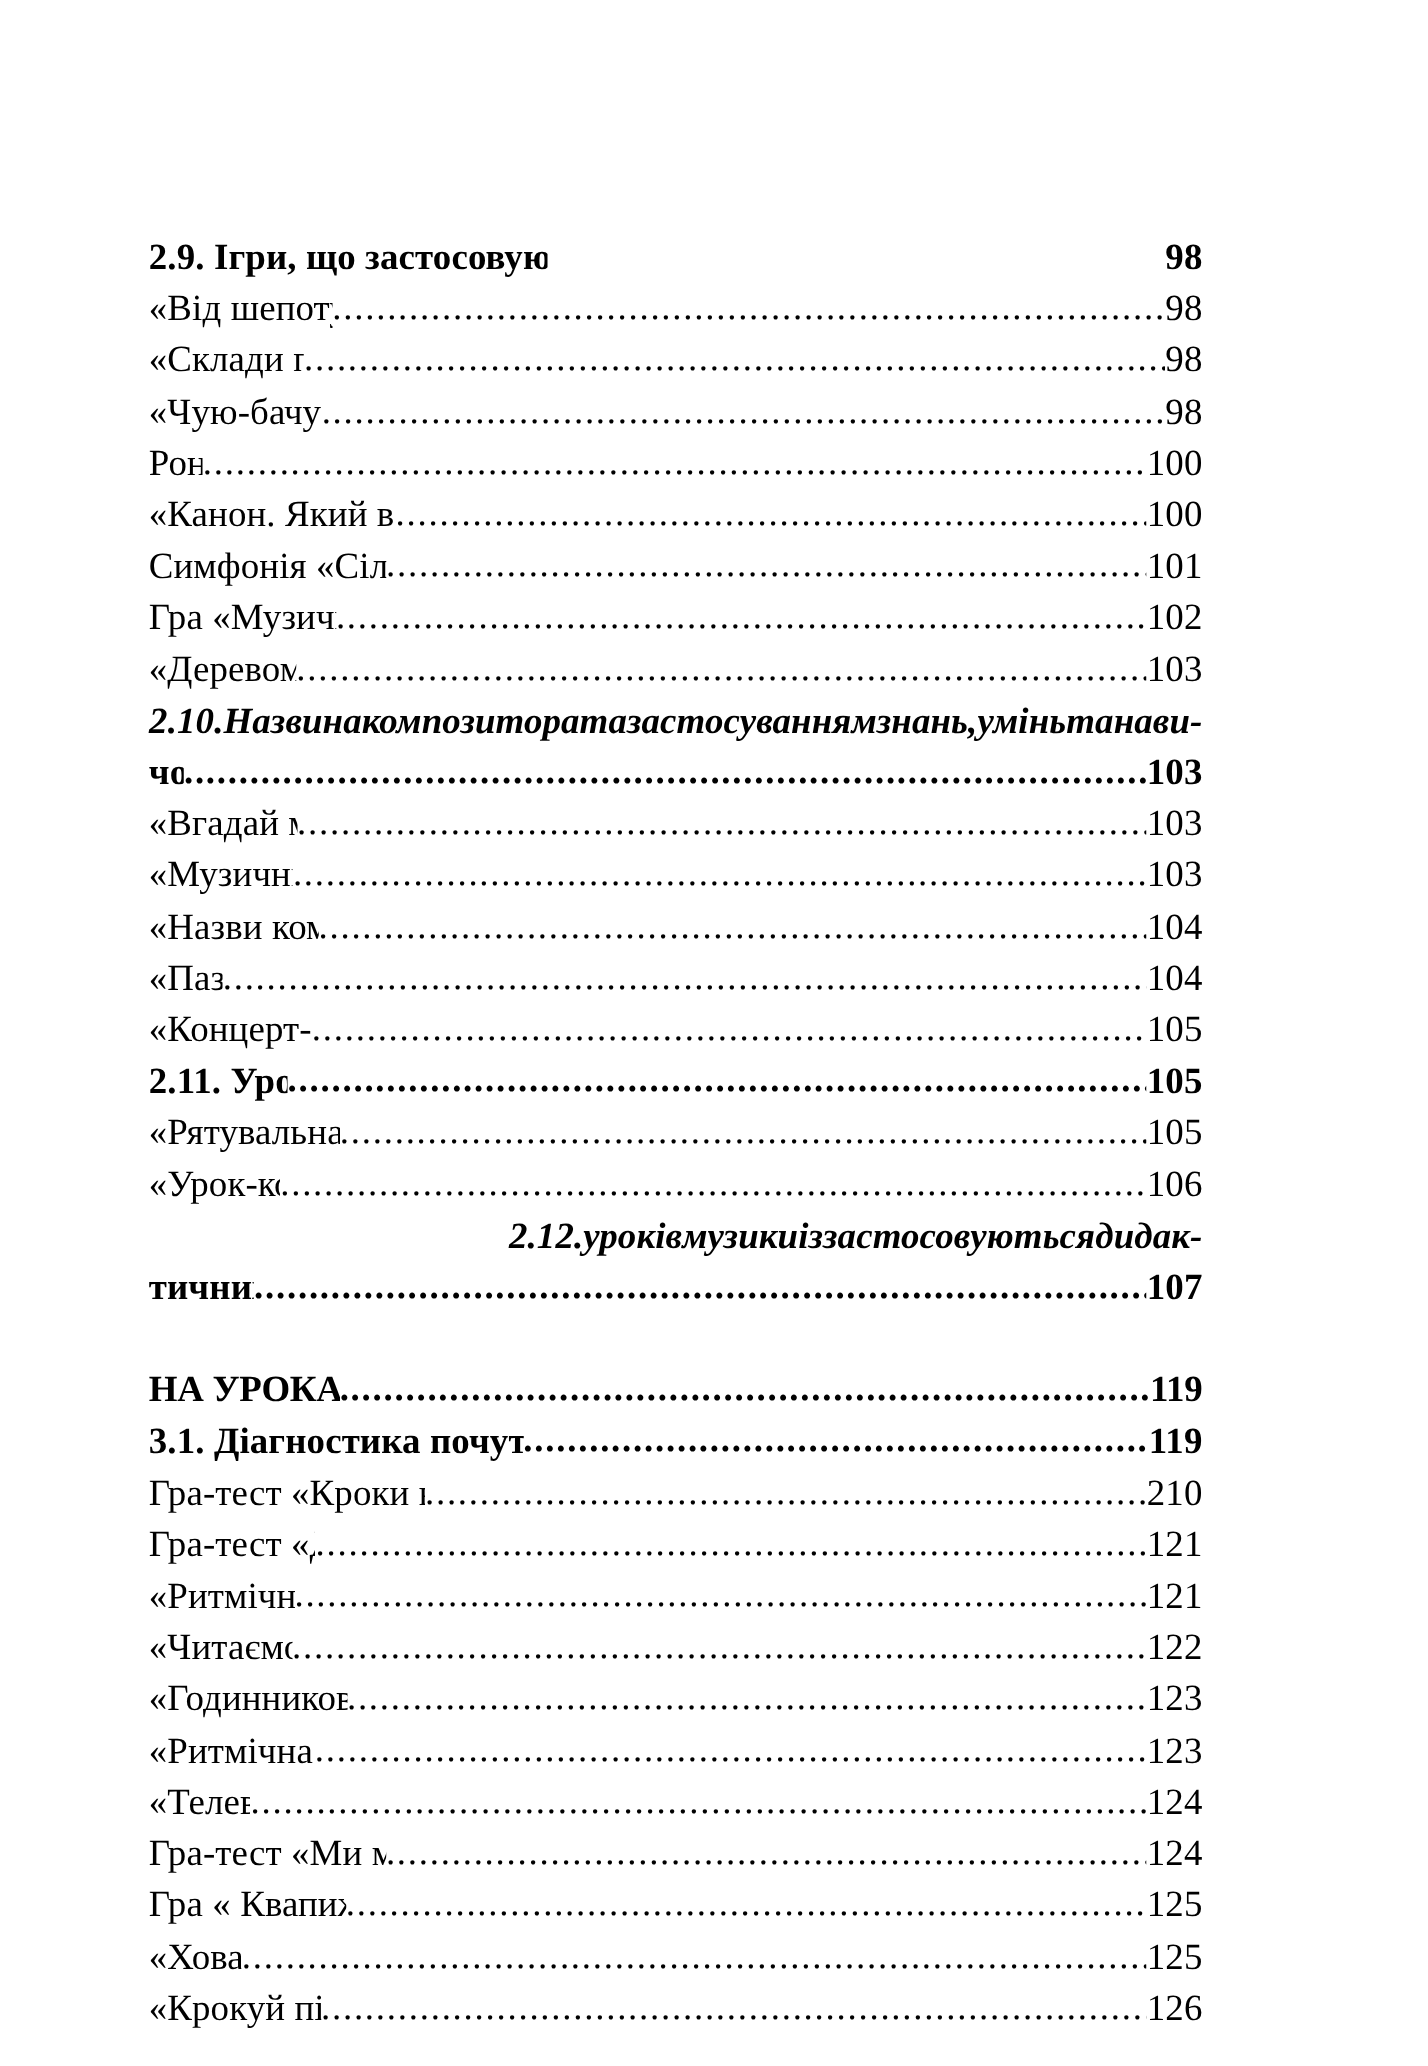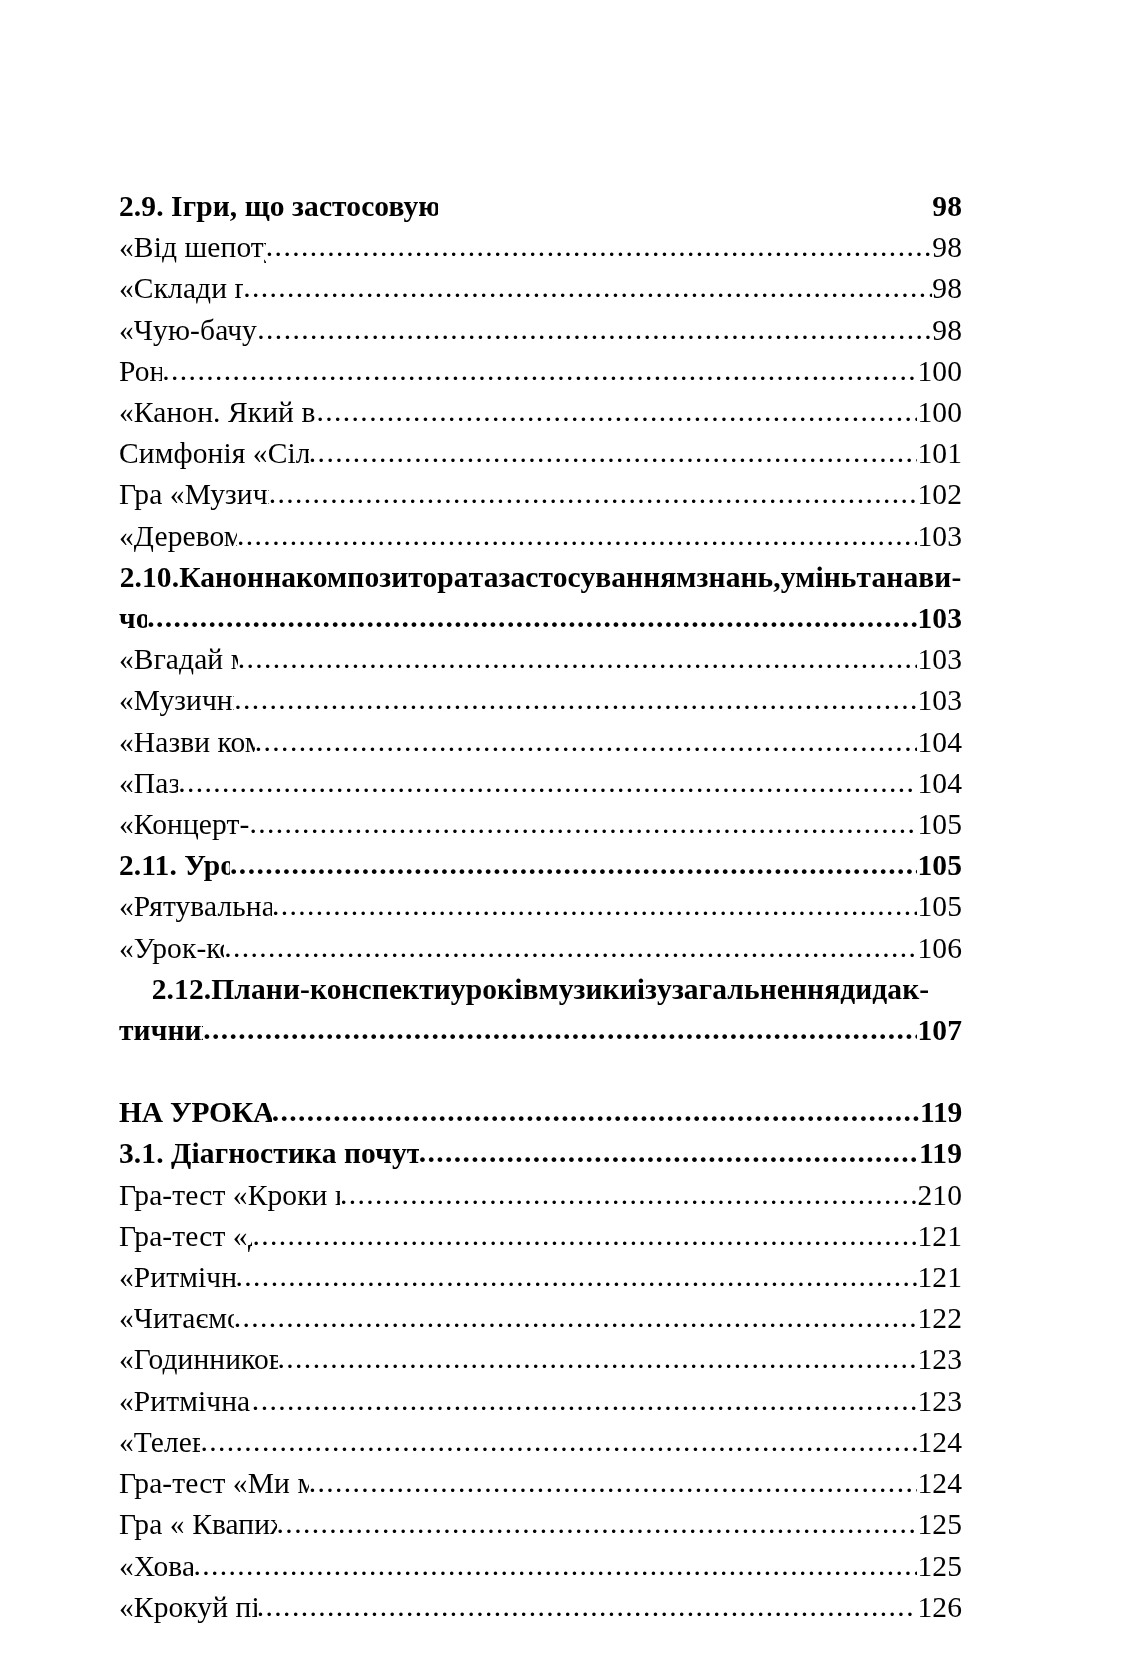--- a/index.html
+++ b/index.html
@@ -72,21 +72,22 @@
   .wrap-line {
     font-size: 29.5px;
     line-height: 41.2px;
     white-space: nowrap;
     width: 100%;
     letter-spacing: 0.1px;
   }
   
   .wrap-line.justify {
     display: flex;
-    justify-content: center;
+    justify-content: flex-end;
+    font-style: italic;
   }
   .wrap-line.justify .w {
     display: inline-block;
   }
   
   .caps {
     font-weight: bold;
     letter-spacing: -0.2px;
   }
   .spacer {
@@ -138,21 +139,21 @@
         <span class="leader"></span>
         <span class="pageno">102</span>
       </div>
       <div class="toc-row">
         <span class="title">«Деревомудрості»</span>
         <span class="leader"></span>
         <span class="pageno">103</span>
       </div>
       <div class="wrap-line justify bold">
         <span class="w">2.10.</span>
-        <span class="w">Канон</span>
+        <span class="w">Назви</span>
         <span class="w">на</span>
         <span class="w">композитора</span>
         <span class="w">та</span>
         <span class="w">застосуванням</span>
         <span class="w">знань,</span>
         <span class="w">умінь</span>
         <span class="w">та</span>
         <span class="w">нави-</span>
       </div>
       <div class="toc-row bold">
@@ -195,25 +196,24 @@
         <span class="leader"></span>
         <span class="pageno">105</span>
       </div>
       <div class="toc-row">
         <span class="title">«Урок-концерт»</span>
         <span class="leader"></span>
         <span class="pageno">106</span>
       </div>
       <div class="wrap-line justify bold">
         <span class="w">2.12.</span>
-        <span class="w">Плани-конспекти</span>
         <span class="w">уроків</span>
         <span class="w">музики</span>
         <span class="w">із</span>
-        <span class="w">узагальнення</span>
+        <span class="w">застосовуються</span>
         <span class="w">дидак-</span>
       </div>
       <div class="toc-row bold">
         <span class="title">тичних ігор</span>
         <span class="leader"></span>
         <span class="pageno">107</span>
       </div>
       <div class="spacer"></div>
       <div class="toc-row bold caps">
         <span class="title">НА УРОКАХ МУЗИКИ</span>

